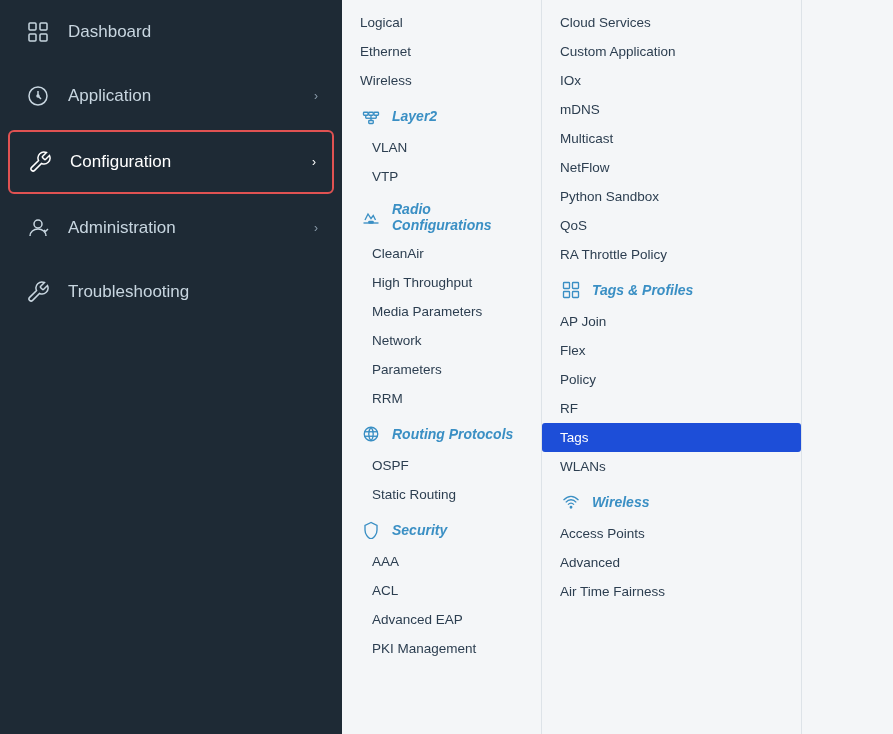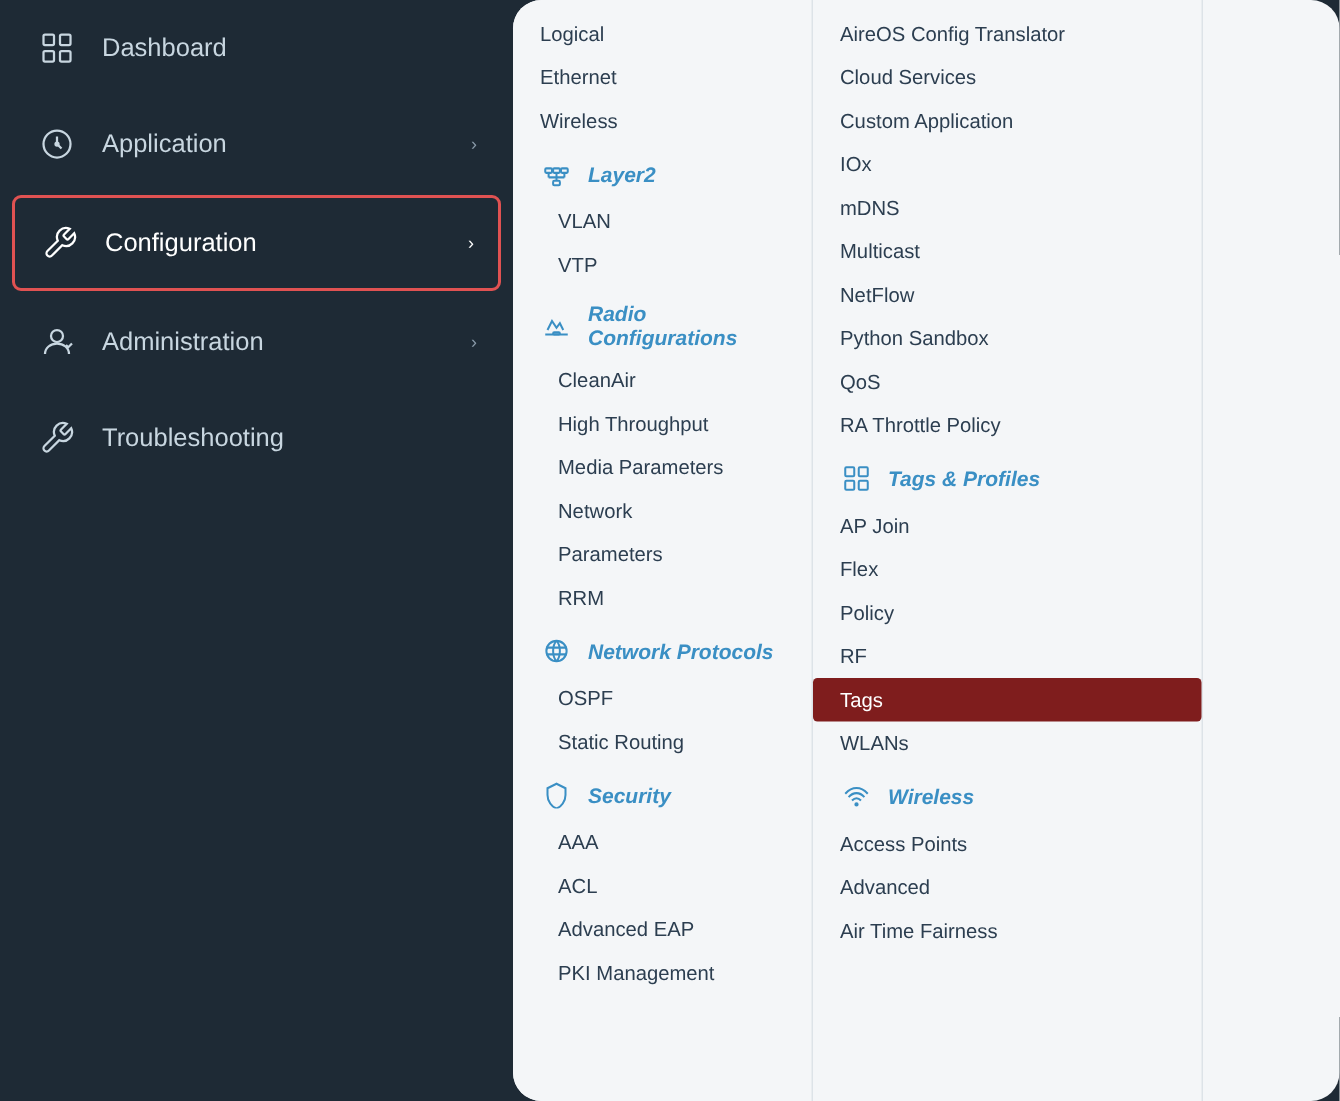--- a/index.html
+++ b/index.html
@@ -53,21 +53,20 @@
       justify-content: center;
       flex-shrink: 0;
     }
 
     
     .main-content {
       flex: 1;
       background: #f4f6f8;
       display: flex;
       overflow: hidden;
-      border-radius: 19px;
     }
 
     
     .col1 {
       width: 200px;
       background: #f4f6f8;
       padding: 8px 0;
       border-right: 1px solid #dde3e8;
     }
 
@@ -107,21 +106,21 @@
     }
 
     .col1-item {
       padding: 7px 18px;
       color: #2c3e50;
       font-size: 13.5px;
       cursor: pointer;
     }
 
     .menu-item-selected {
-      background: #7f1d1d;
+      background: #1d4ed8;
       color: #ffffff;
       padding: 7px 18px 7px 18px;
       font-size: 13.5px;
       cursor: pointer;
       border-radius: 2px;
       margin: 0 0;
     }
   </style>
 </head>
 <body>
@@ -231,42 +230,41 @@
     <div class="menu-section-header">
       <div class="menu-section-icon">
         <svg width="18" height="18" viewBox="0 0 24 24" fill="none" stroke="#3a8fc4" stroke-width="1.8">
           <circle cx="12" cy="12" r="9"></circle>
           <path d="M12 3c-4 4-4 14 0 18"></path>
           <path d="M12 3c4 4 4 14 0 18"></path>
           <line x1="3" y1="9" x2="21" y2="9"></line>
           <line x1="3" y1="15" x2="21" y2="15"></line>
         </svg>
       </div>
-      <span>Network Protocols</span>
+      <span>Routing Protocols</span>
     </div>
     <div class="menu-item">OSPF</div>
     <div class="menu-item">Static Routing</div>
 
     <div class="menu-section-header">
       <div class="menu-section-icon">
         <svg width="18" height="18" viewBox="0 0 24 24" fill="none" stroke="#3a8fc4" stroke-width="1.8">
           <path d="M12 2L4 6v6c0 5.5 3.8 10.7 8 12 4.2-1.3 8-6.5 8-12V6l-8-4z"></path>
         </svg>
       </div>
       <span>Security</span>
     </div>
     <div class="menu-item">AAA</div>
     <div class="menu-item">ACL</div>
     <div class="menu-item">Advanced EAP</div>
     <div class="menu-item">PKI Management</div>
   </div>
 
   <div class="col2">
 
-    <div class="menu-item" style="padding-left:18px;">AireOS Config Translator</div>
     <div class="menu-item" style="padding-left:18px;">Cloud Services</div>
     <div class="menu-item" style="padding-left:18px;">Custom Application</div>
     <div class="menu-item" style="padding-left:18px;">IOx</div>
     <div class="menu-item" style="padding-left:18px;">mDNS</div>
     <div class="menu-item" style="padding-left:18px;">Multicast</div>
     <div class="menu-item" style="padding-left:18px;">NetFlow</div>
     <div class="menu-item" style="padding-left:18px;">Python Sandbox</div>
     <div class="menu-item" style="padding-left:18px;">QoS</div>
     <div class="menu-item" style="padding-left:18px;">RA Throttle Policy</div>
 

